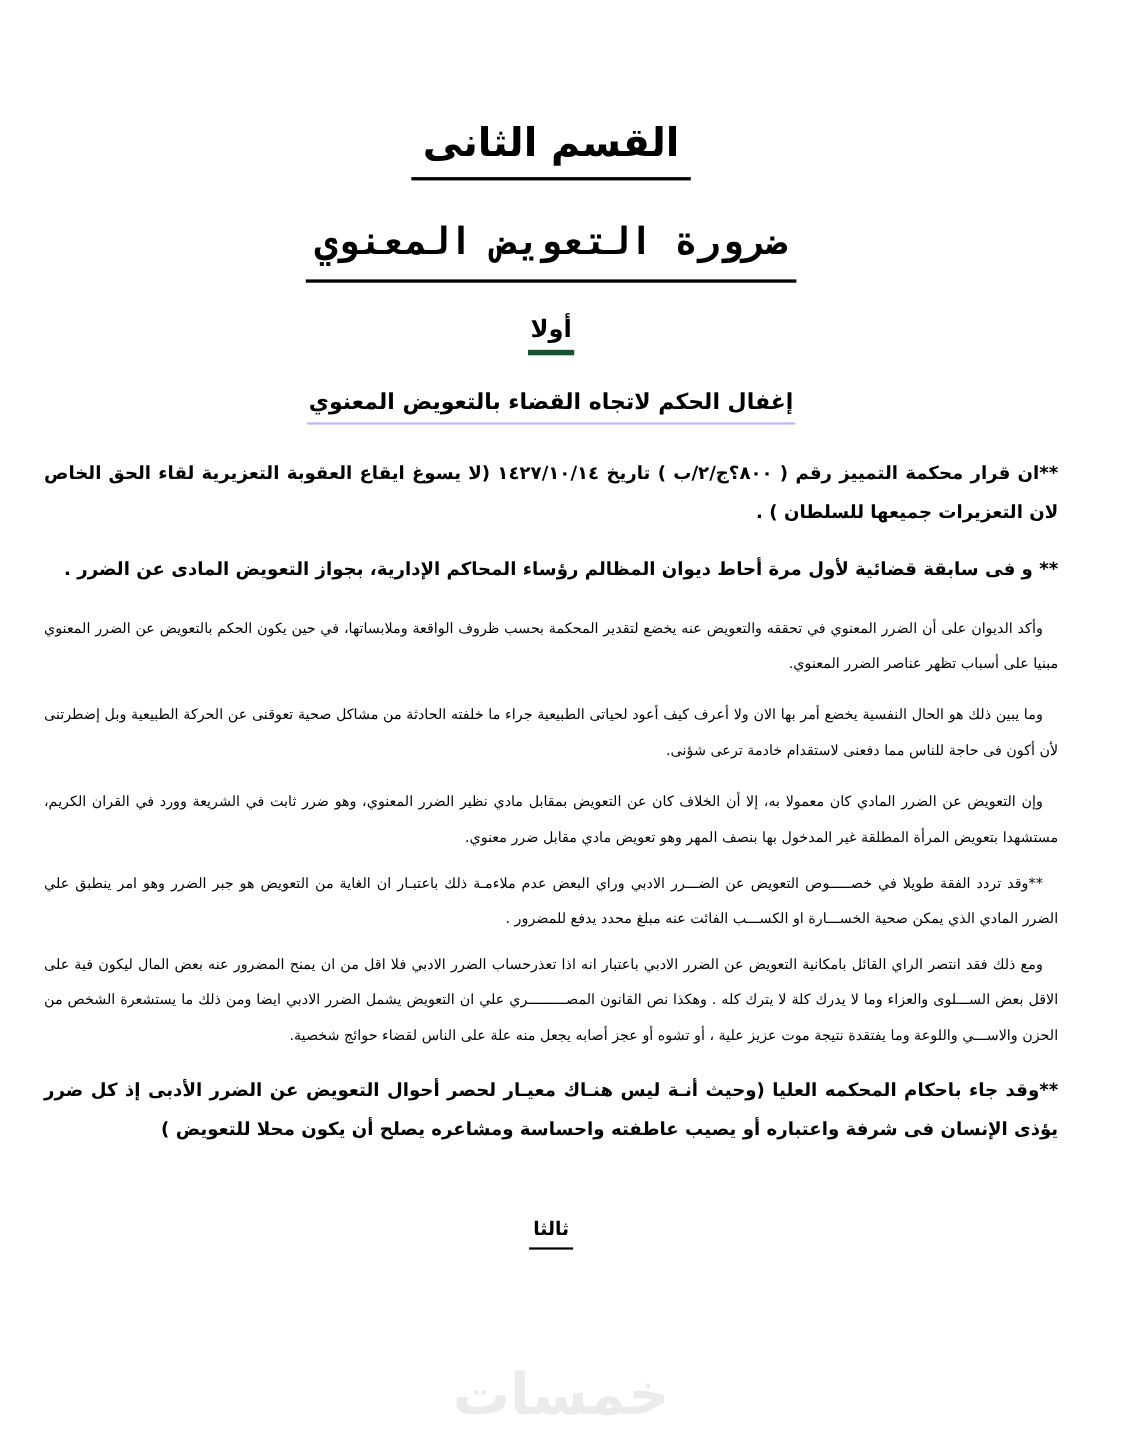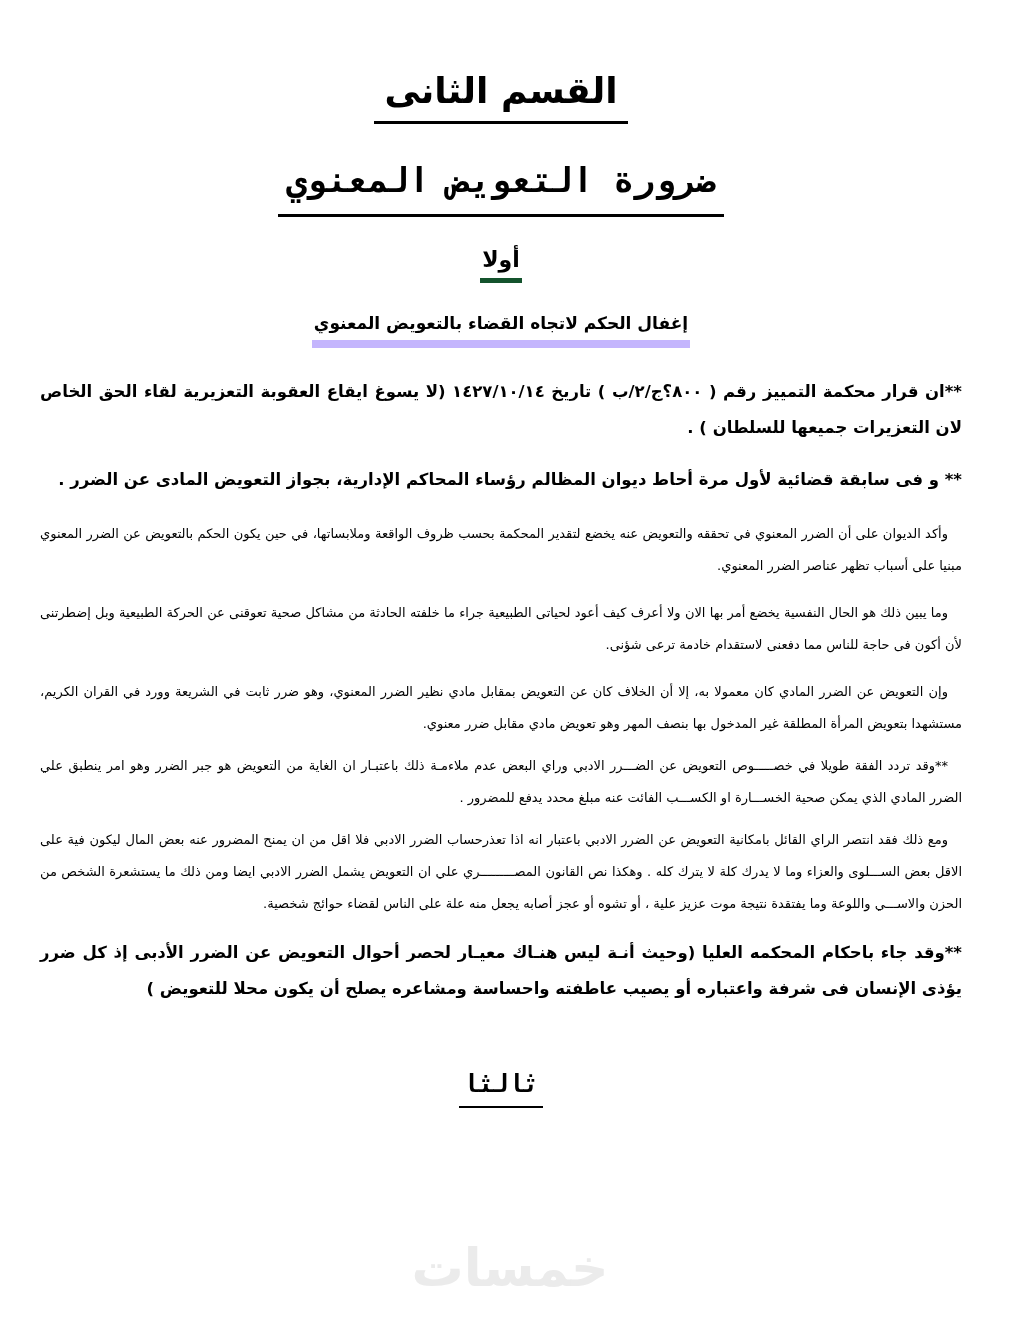--- a/index.html
+++ b/index.html
@@ -22,21 +22,21 @@
     background: #ffffff;
   }
   .content {
     padding: 70px 58px 0 40px;
   }
   
   .h-center {
     text-align: center;
     margin: 0;
   }
-  .h-section { margin-bottom: 36px; }
+  .h-section { margin-bottom: 36px; margin-top: 40px; }
   .h-section .u {
     display: inline-block;
     font-size: 36px;
     font-weight: bold;
     border-bottom: 3px solid #000;
     padding: 0 10px 10px;
     letter-spacing: 1px;
   }
   .h-main { margin-bottom: 30px; }
   .h-main .u {
@@ -51,31 +51,30 @@
   .h-first { margin-bottom: 30px; }
   .h-first .u {
     display: inline-block;
     font-size: 22px;
     border-bottom: 5px solid #14532d;
     padding: 0 2px 6px;
   }
   .h-sub { margin-bottom: 26px; }
   .h-sub .u {
     display: inline-block;
-    font-size: 17px;
-    border-bottom: 8px solid #c4b5fd;
+    font-size: 20px;
+    border-bottom: 2px solid #c4b5fd;
     padding: 0 2px 7px;
   }
   .h-third { margin-top: 62px; }
   .h-third .u {
     display: inline-block;
-    font-size: 25px;
+    font-size: 17px;
     border-bottom: 2px solid #000;
     padding: 0 4px 6px;
-    font-family: Liberation Mono, monospace;
   }
   
   .para {
     font-size: 13px;
     line-height: 32px;
     text-align: justify;
     text-indent: 14px;
     margin: 0 0 15px 0;
   }
   .para.bold {

